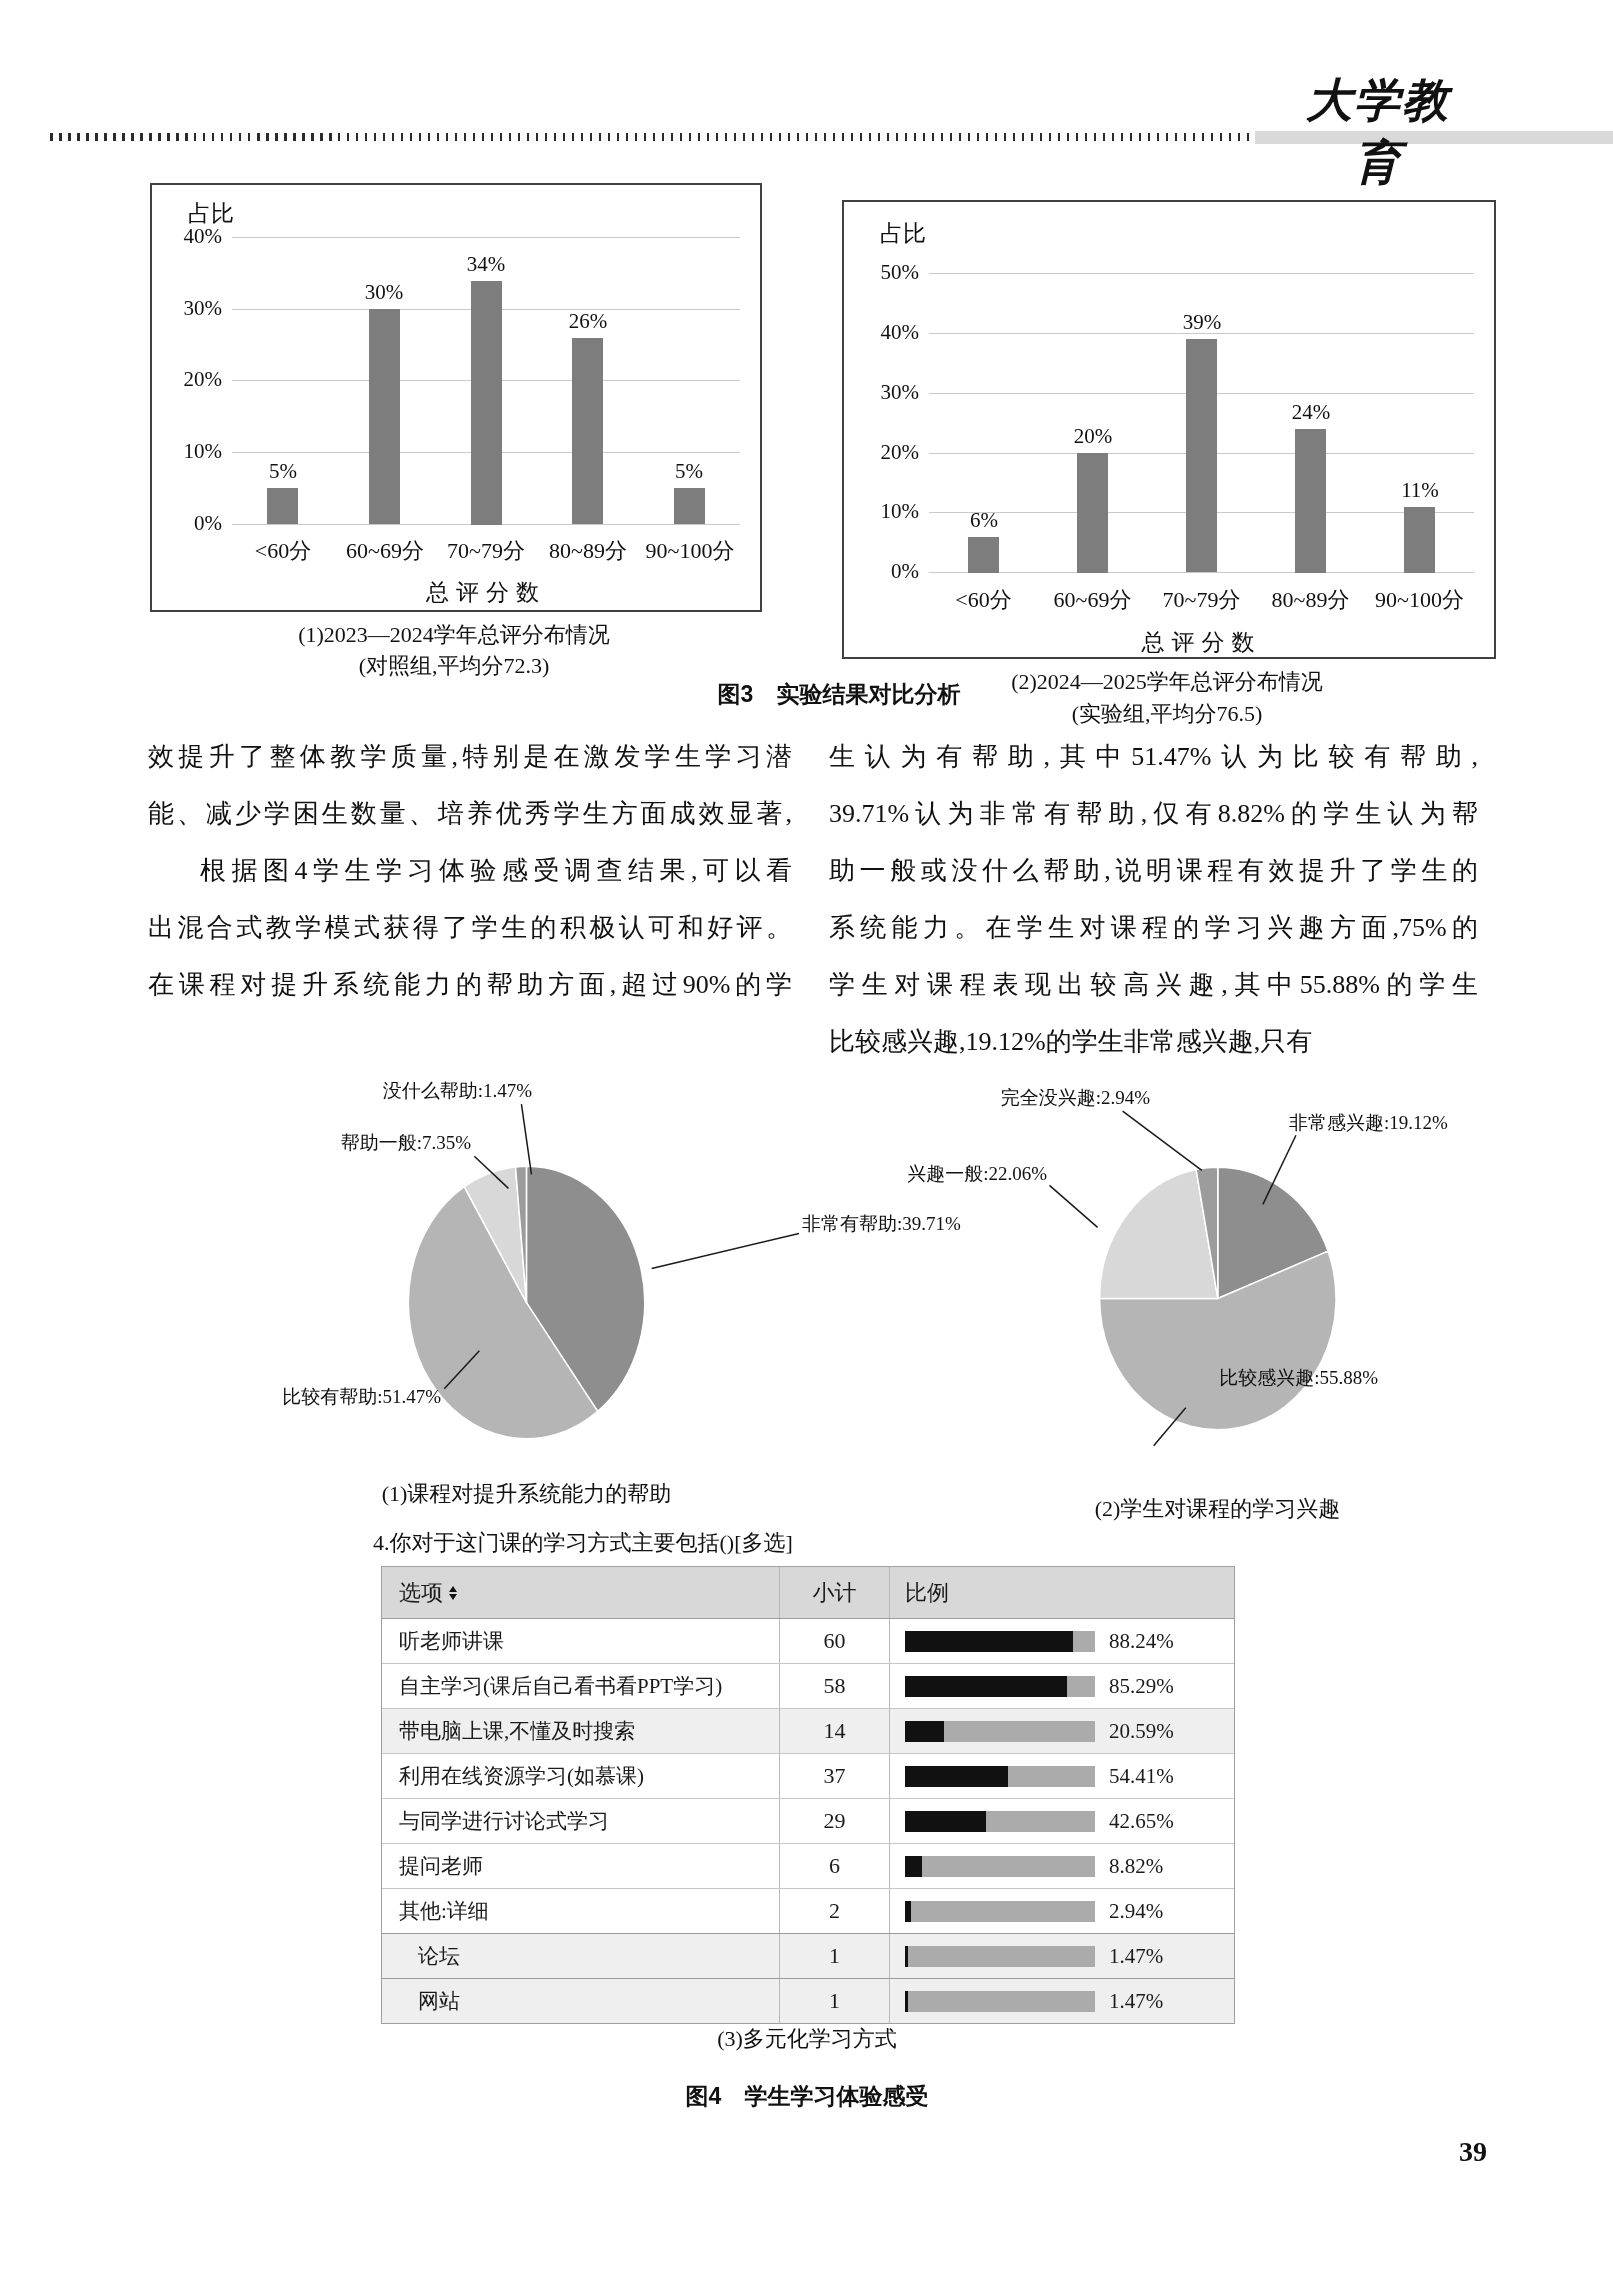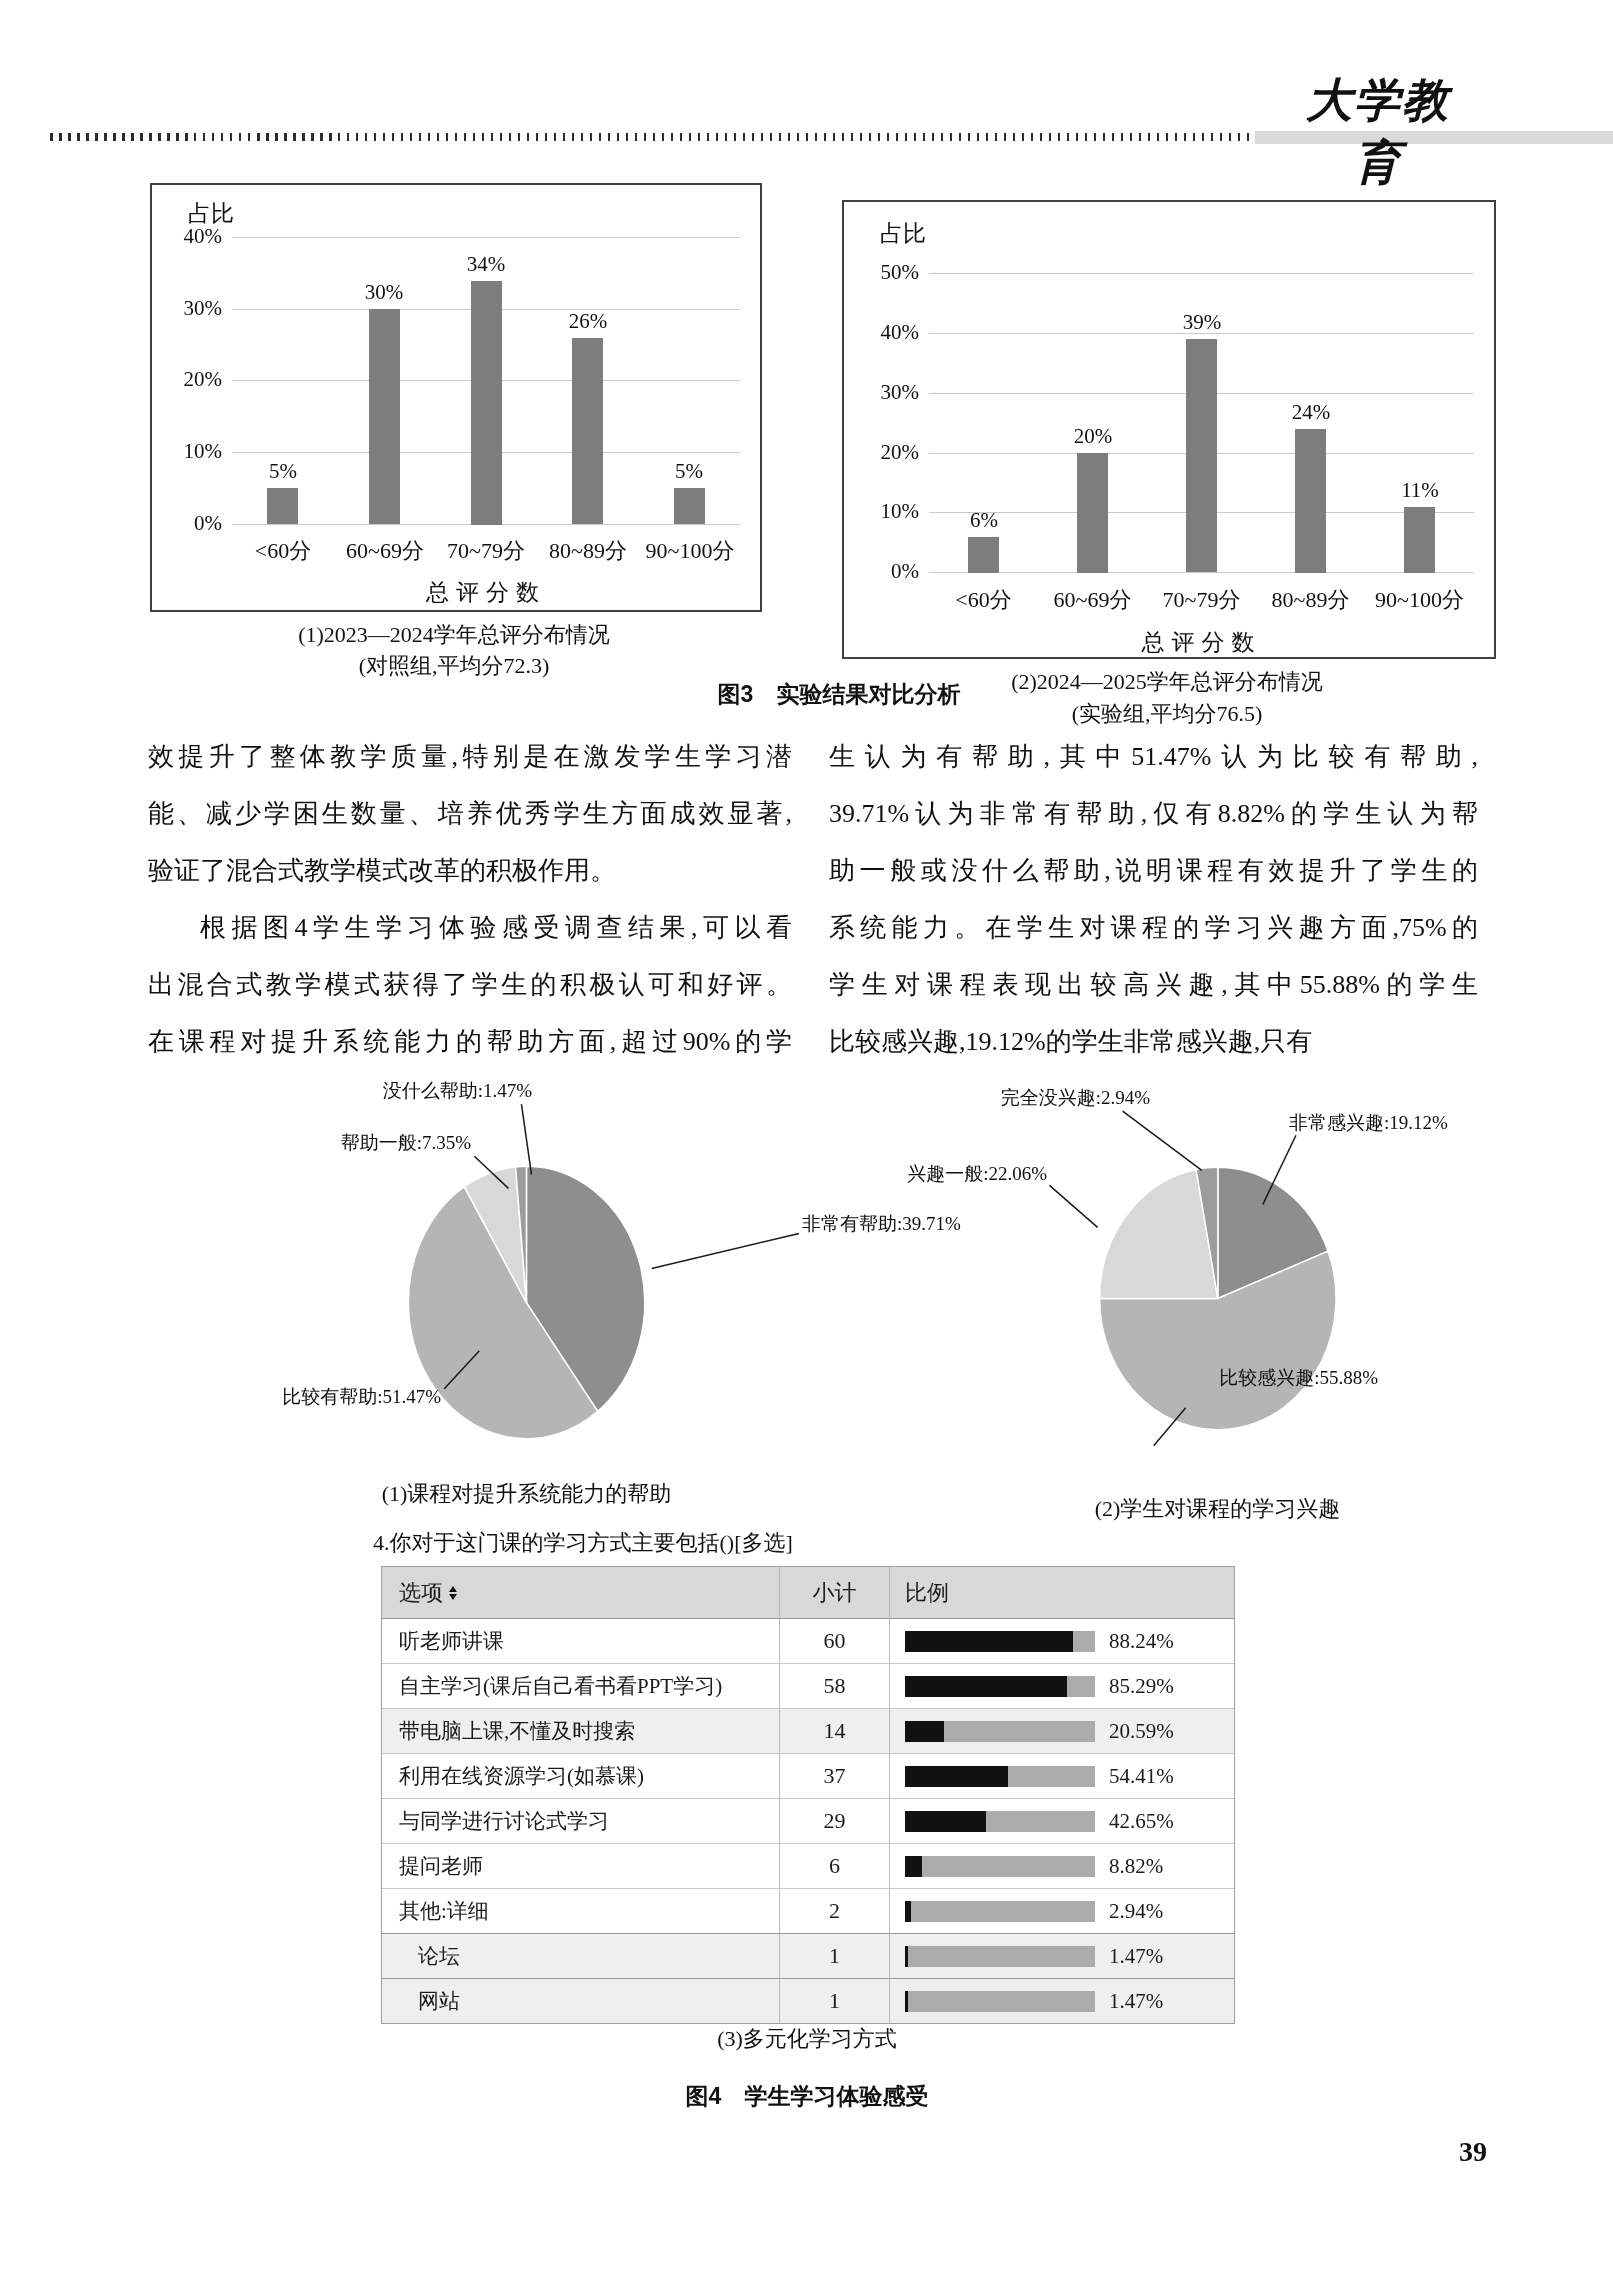--- a/index.html
+++ b/index.html
@@ -136,21 +136,20 @@
 
   <div class="chart-cap" style="left:150px;top:620px;width:608px;">(1)2023—2024学年总评分布情况</div>
   <div class="chart-cap" style="left:150px;top:651px;width:608px;">(对照组,平均分72.3)</div>
   <div class="chart-cap" style="left:842px;top:667px;width:650px;">(2)2024—2025学年总评分布情况</div>
   <div class="chart-cap" style="left:842px;top:699px;width:650px;">(实验组,平均分76.5)</div>
   <div class="fig-cap" style="left:0;top:679px;width:1586px;margin-left:46px;">图3　实验结果对比分析</div>
 
   <div class="t-col" style="left:148px;top:728px;width:644px;">
     <div class="t-line">效提升了整体教学质量,特别是在激发学生学习潜</div>
     <div class="t-line">能、减少学困生数量、培养优秀学生方面成效显著,</div>
-    <div class="t-line no-jl">验证了混合式教学模式改革的积极作用。</div>
     <div class="t-line indent">根据图4学生学习体验感受调查结果,可以看</div>
     <div class="t-line">出混合式教学模式获得了学生的积极认可和好评。</div>
     <div class="t-line">在课程对提升系统能力的帮助方面,超过90%的学</div>
   </div>
   <div class="t-col" style="left:829px;top:728px;width:649px;">
     <div class="t-line">生认为有帮助,其中51.47%认为比较有帮助,</div>
     <div class="t-line">39.71%认为非常有帮助,仅有8.82%的学生认为帮</div>
     <div class="t-line">助一般或没什么帮助,说明课程有效提升了学生的</div>
     <div class="t-line">系统能力。在学生对课程的学习兴趣方面,75%的</div>
     <div class="t-line">学生对课程表现出较高兴趣,其中55.88%的学生</div>

